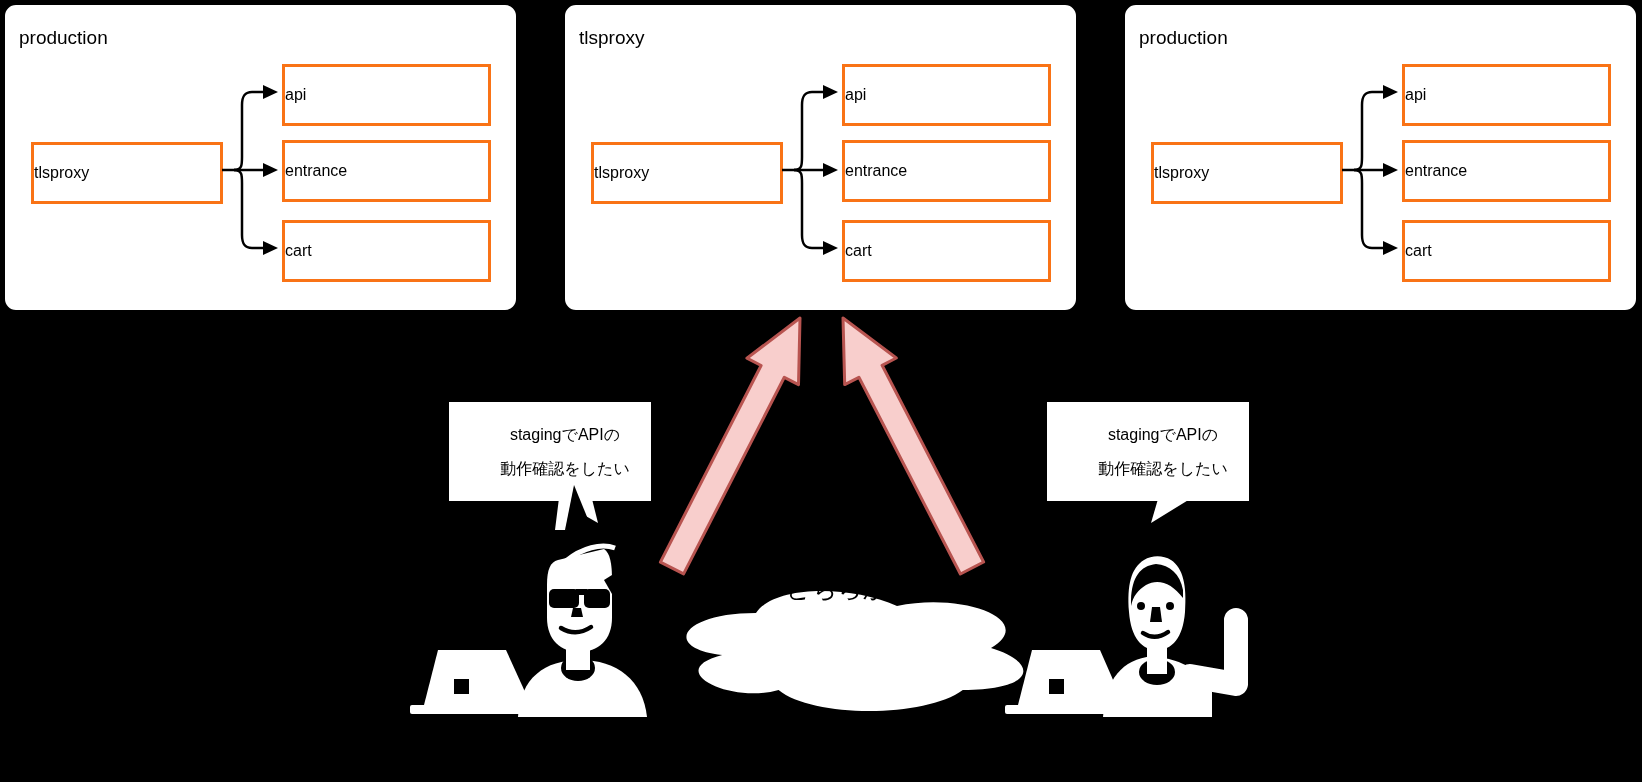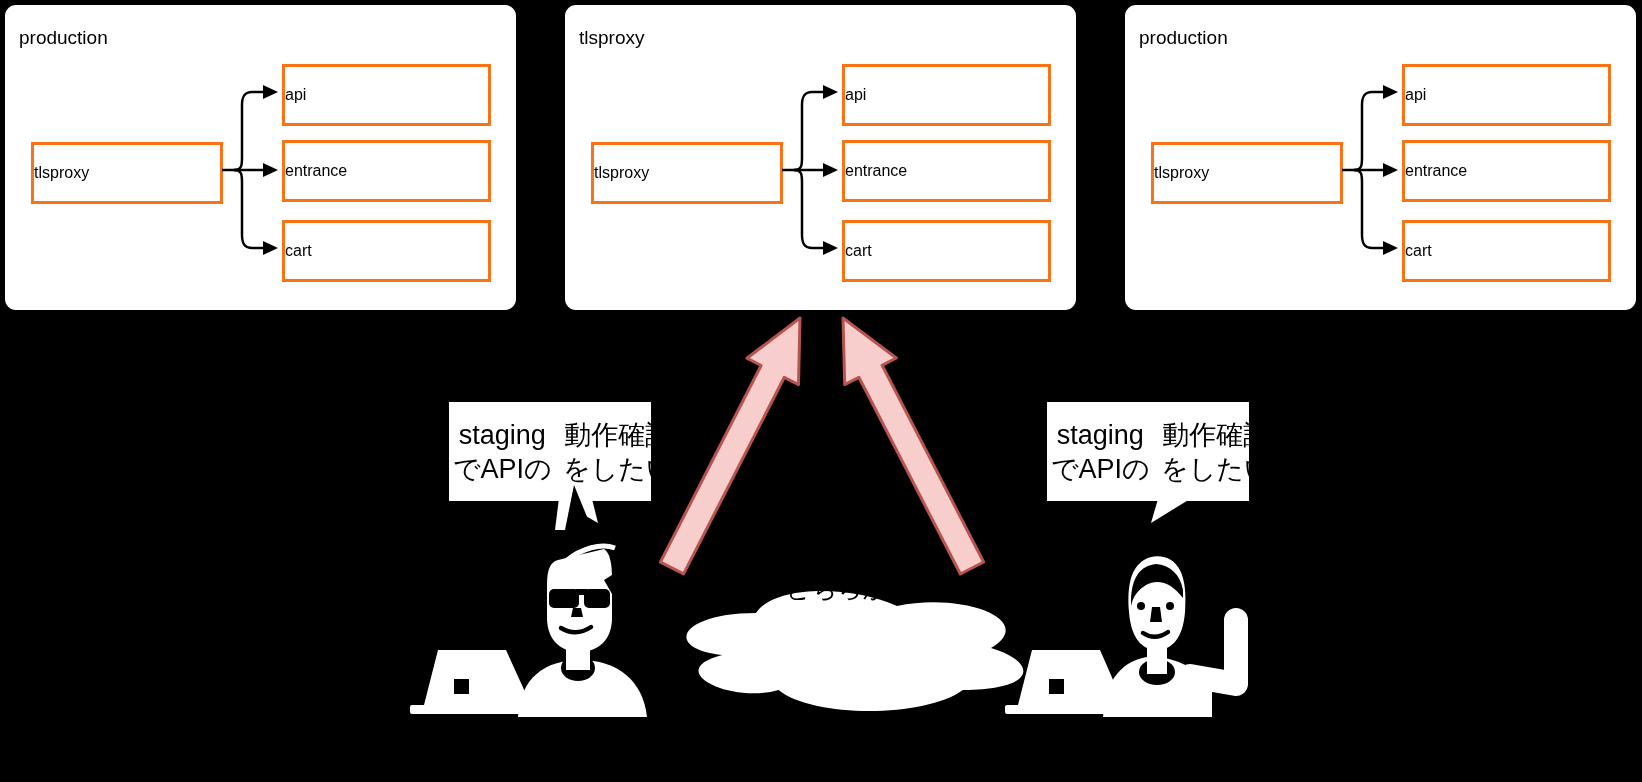--- a/index.html
+++ b/index.html
@@ -9,22 +9,22 @@
   .panel{position:absolute;top:2px;width:517px;height:311px;background:#fff;
          border:3px solid #000;border-radius:14px;box-sizing:border-box;}
   .panel-title{position:absolute;left:14px;top:22px;font-size:19px;color:#000;}
   .box{position:absolute;background:#fff;border:3px solid #f97316;box-sizing:border-box;
        text-align:left;font-size:16px;color:#000;line-height:56px;height:62px;}
   .proxy{left:26px;top:137px;width:192px;}
   .svc{left:277px;width:209px;}
   .svc0{top:59px;} .svc1{top:135px;} .svc2{top:215px;}
   .connectors{position:absolute;left:0;top:0;width:511px;height:305px;pointer-events:none;}
   .overlay-svg{position:absolute;left:0;top:0;width:1642px;height:782px;}
-  .bubble-text{position:absolute;display:flex;flex-direction:row;align-items:center;
-               justify-content:center;text-align:center;font-size:27px;line-height:34px;
+  .bubble-text{position:absolute;display:flex;flex-direction:column;align-items:center;
+               justify-content:center;text-align:center;font-size:16px;line-height:34px;
                color:#000;width:232px;height:99px;top:402px;}
   .cloud-text{position:absolute;left:662px;top:578px;width:376px;height:140px;display:flex;
               flex-direction:column;align-items:center;text-align:center;
               font-size:25px;line-height:35px;color:#000;transform:translateY(-7px);}
 </style>
 </head>
 <body>
 
 <div class="canvas">
 

